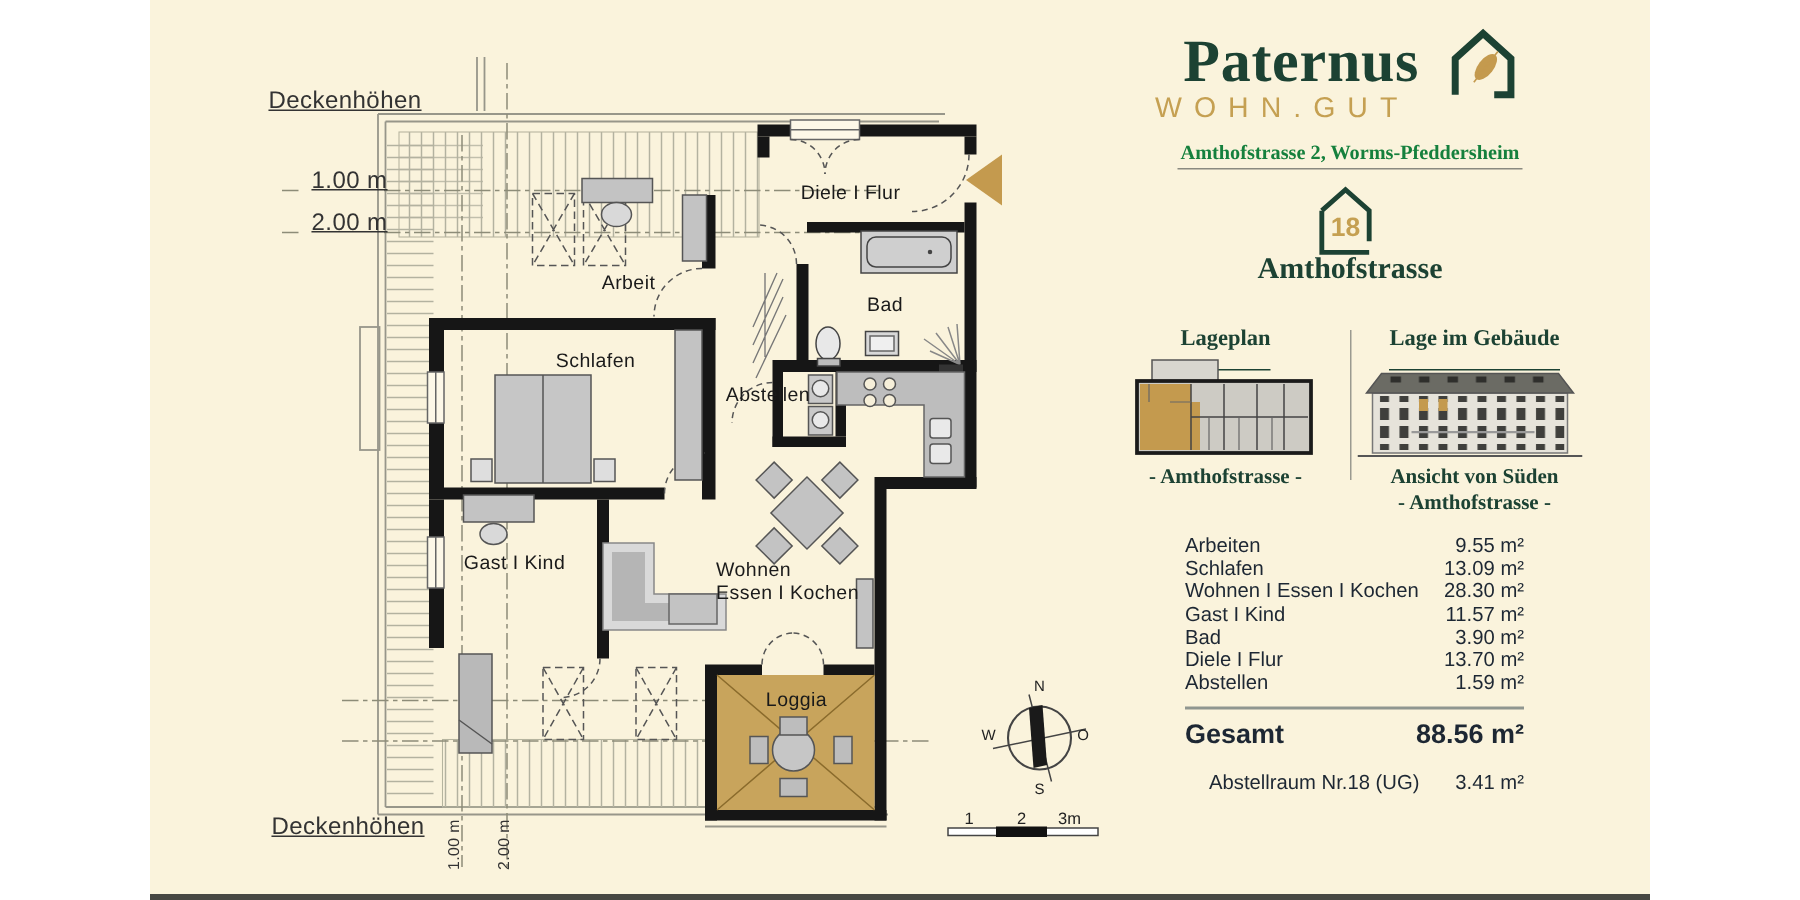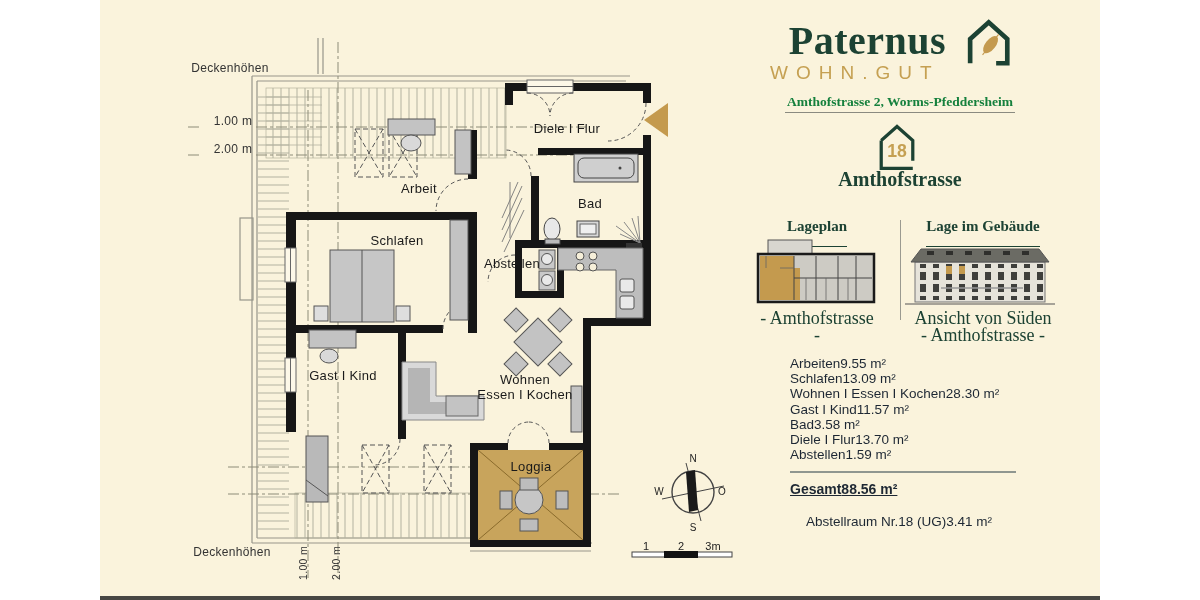--- a/index.html
+++ b/index.html
@@ -4,23 +4,23 @@
 <style>
   html,body{margin:0;padding:0;background:#ffffff;}
   #canvas{position:relative;width:1200px;height:600px;background:#ffffff;overflow:hidden;
           font-family:"Liberation Sans",sans-serif;}
   .cream{position:absolute;left:100px;top:0;width:1000px;height:600px;background:#FAF3DC;}
   .bottombar{position:absolute;left:100px;top:596px;width:1000px;height:4px;background:#474743;}
   svg{display:block;}
   .plansvg{position:absolute;left:0;top:0;}
   .plan-label{position:absolute;transform:translate(-50%,-50%);font-size:13px;color:#1a1a1a;
               white-space:nowrap;letter-spacing:.3px;}
-  .plan-label.small{font-size:12px;color:#333;}
+  .plan-label.small{font-size:16px;color:#333;text-decoration:underline;}
   .plan-label.rot{transform:translate(-50%,-50%) rotate(-90deg);font-size:10.5px;color:#333;}
-  .plan-label.two{text-align:center;line-height:15px;}
+  .plan-label.two{line-height:15px;}
   .compass-letter{position:absolute;transform:translate(-50%,-50%);font-size:10px;color:#222;}
   .scale-num{position:absolute;transform:translate(-50%,-50%);font-size:11px;color:#222;}
   
   .logo-row{position:absolute;left:770px;top:12px;width:260px;height:56px;display:flex;
             align-items:center;justify-content:center;gap:13px;}
   .logo-text{font-family:"Liberation Serif",serif;font-weight:bold;font-size:40px;color:#1C4233;
              letter-spacing:.5px;}
   .tagline{position:absolute;left:770px;top:62px;width:240px;text-align:left;color:#C5A052;
            font-size:19px;letter-spacing:8px;}
   .address{position:absolute;left:770px;top:94px;width:260px;text-align:center;
@@ -28,25 +28,25 @@
   .address-rule{position:absolute;left:785px;top:112px;width:230px;height:1px;background:#8a8a80;}
   .house18{position:absolute;left:873px;top:120px;}
   .floor-title{position:absolute;left:770px;top:168px;width:260px;text-align:center;
                font-family:"Liberation Serif",serif;font-weight:bold;font-size:20px;color:#1C4233;}
   .col-head{position:absolute;text-align:center;font-family:"Liberation Serif",serif;
             font-weight:bold;font-size:15px;color:#1C4233;}
   .col-head span{border-bottom:1.5px solid #1C4233;padding-bottom:12px;text-align:center;}
   .col-divider{position:absolute;left:900px;top:220px;width:1px;height:100px;background:#9a9a90;}
   .mini{position:absolute;}
   .caption{position:absolute;text-align:center;font-family:"Liberation Serif",serif;
-           font-weight:normal;font-size:18px;color:#1C4233;line-height:17px;}
+           font-weight:bold;font-size:14px;color:#1C4233;line-height:17px;}
   .areas{position:absolute;left:790px;top:356px;width:226px;font-size:13.5px;color:#1D2733;}
-  .arow{display:flex;line-height:15.2px;}
+  .arow{display:flex;justify-content:space-between;line-height:15.2px;}
   .adivider{border-top:2px solid #8f9690;margin-top:9px;}
-  .arow.total{font-weight:bold;margin-top:9px;font-size:14px;text-decoration:underline;}
+  .arow.total{font-weight:bold;margin-top:9px;font-size:18px;}
   .arow.storage{margin-top:16px;margin-left:16px;}
 </style>
 </head>
 <body>
 
 <div id="canvas">
   <div class="cream"></div>
   <div class="bottombar"></div>
 
   <svg class="plansvg" width="1200" height="600" viewBox="0 0 1200 600">
@@ -333,21 +333,21 @@
     <div class="arow">
       <span>Wohnen I Essen I Kochen</span>
       <span>28.30 m²</span>
     </div>
     <div class="arow">
       <span>Gast I Kind</span>
       <span>11.57 m²</span>
     </div>
     <div class="arow">
       <span>Bad</span>
-      <span>3.58 m²</span>
+      <span>3.90 m²</span>
     </div>
     <div class="arow">
       <span>Diele I Flur</span>
       <span>13.70 m²</span>
     </div>
     <div class="arow">
       <span>Abstellen</span>
       <span>1.59 m²</span>
     </div>
     <div class="adivider"></div>

